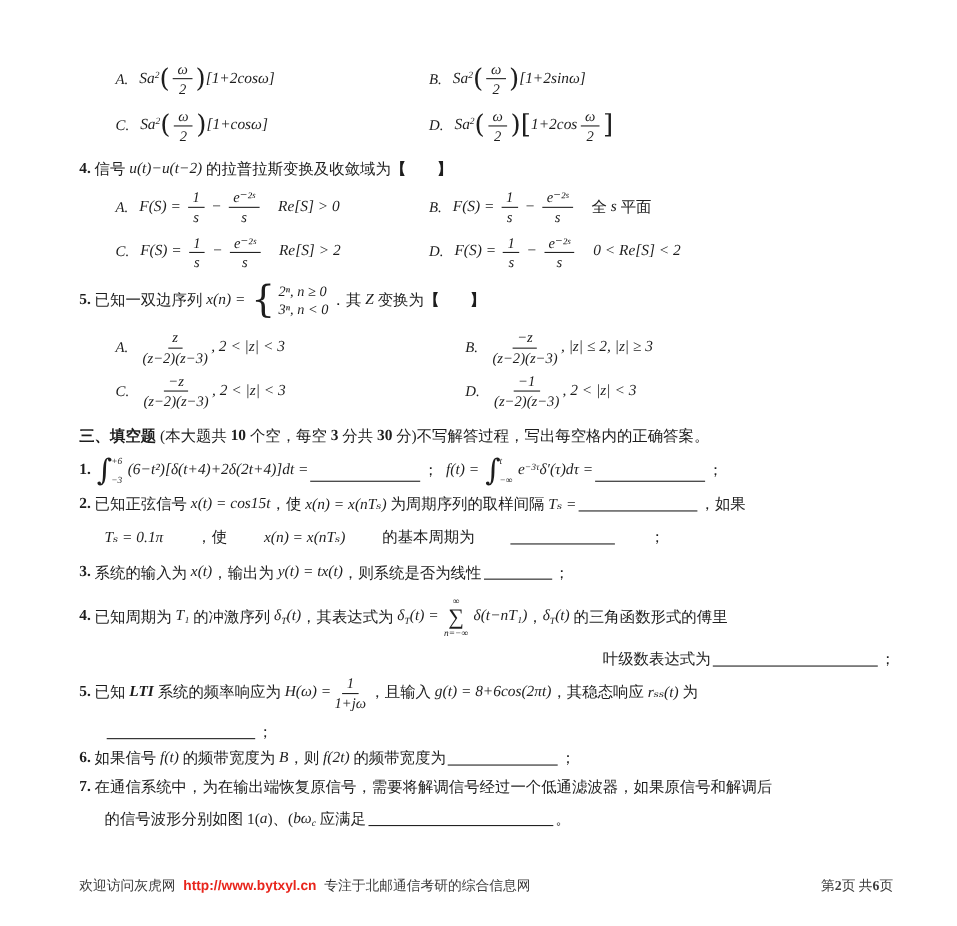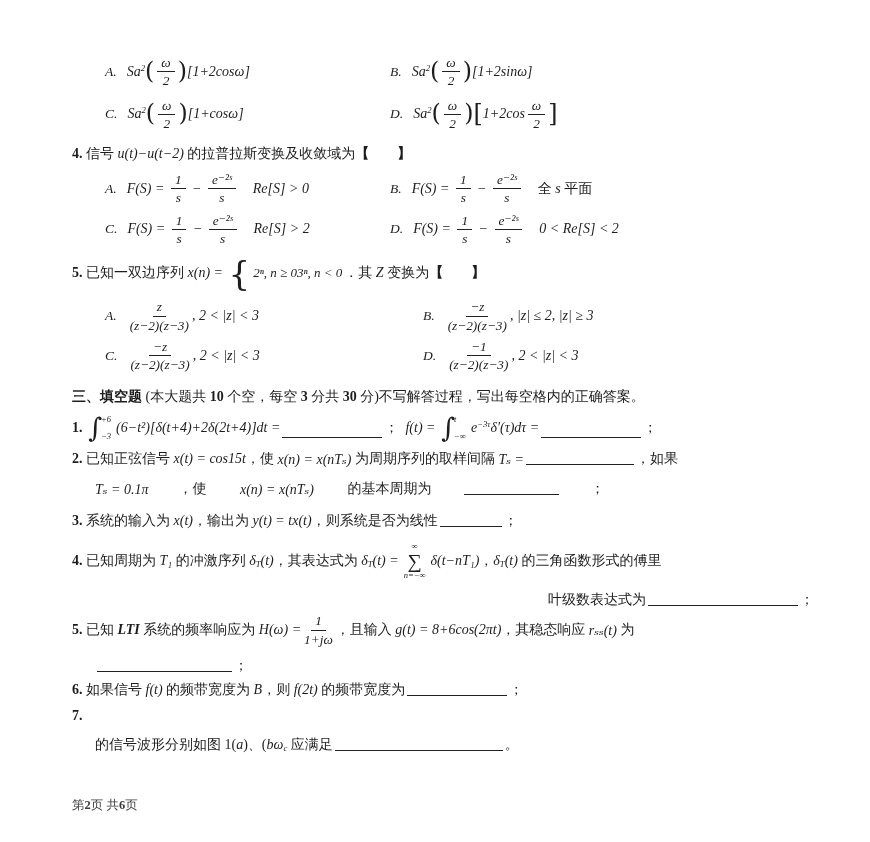--- a/index.html
+++ b/index.html
@@ -13,21 +13,21 @@
   .m{font-style:italic;}
   .bd{font-weight:700;}
   .sup{position:relative;top:-0.45em;font-size:0.62em;font-style:italic;}
   .subs{position:relative;top:0.35em;font-size:0.62em;font-style:italic;}
   .paren{font-size:1.7em;line-height:1;font-weight:400;font-family:"DejaVu Serif",serif;}
   .frac{display:flex;flex-direction:column;align-items:center;line-height:1.15;margin:0 3px;font-size:0.95em;font-style:italic;}
   .frac .num{padding:0 4px 1px;border-bottom:1px solid #222;}
   .frac .den{padding-top:1px;}
   .cases{display:flex;align-items:center;margin:0 2px;}
   .cases .brace{font-size:34px;line-height:1;margin-right:3px;font-family:"DejaVu Serif",serif;font-weight:400;}
-  .cases .ccol{display:flex;flex-direction:row;line-height:1.25;font-size:0.93em;font-style:italic;}
+  .cases .ccol{display:flex;flex-direction:column;line-height:1.25;font-size:0.93em;font-style:italic;}
   .bigop{display:flex;flex-direction:column;align-items:center;line-height:1;margin:0 5px;}
   .bigop .op{font-size:20px;}
   .bigop .lim{font-size:8.5px;font-style:italic;}
   .intg{display:flex;align-items:center;margin:0 2px;}
   .intg .isym{font-size:27px;line-height:1;font-family:"DejaVu Serif",serif;}
   .intg .icol{display:flex;flex-direction:column;justify-content:space-between;height:25px;margin:0 3px 0 -1px;}
   .intg .ilim{font-size:8.5px;font-style:italic;line-height:1;}
   .blank{border-bottom:1px solid #222;height:13px;align-self:flex-end;margin:0 2px 3px 2px;display:inline-block;}
   .hsp{display:inline-block;}
   .optrow{display:flex;margin-left:33px;}
@@ -124,20 +124,25 @@
   <div class="line" style="margin-top:14px;"><span class="tk bd">3. </span><span class="tk">系统的输入为 </span><span class="tk m">x(t)</span><span class="tk">，输出为 </span><span class="tk m">y(t) = tx(t)</span><span class="tk">，则系统是否为线性</span><span class="blank" style="width: 62px;"></span><span class="tk">；</span></div>
 
   <div class="line" style="margin-top:12px;"><span class="tk bd">4. </span><span class="tk">已知周期为 </span><span class="tk m">T₁</span><span class="tk"> 的冲激序列 </span><span class="tk m">δ</span><span class="subs">T</span><span class="tk m">(t)</span><span class="tk">，其表达式为 </span><span class="tk m">δ</span><span class="subs">T</span><span class="tk m">(t) =</span><span class="bigop"><span class="lim">∞</span><span class="op">∑</span><span class="lim">n=−∞</span></span><span class="tk m">δ(t−nT₁)</span><span class="tk">，</span><span class="tk m">δ</span><span class="subs">T</span><span class="tk m">(t)</span><span class="tk"> 的三角函数形式的傅里</span></div>
   <div class="line indent" style="margin-top:12px;justify-content:flex-end;"><span class="tk">叶级数表达式为</span><span class="blank" style="width: 150px;"></span><span class="tk">；</span></div>
 
   <div class="line" style="margin-top:4px;"><span class="tk bd">5. </span><span class="tk">已知 </span><span class="tk m bd">LTI</span><span class="tk"> 系统的频率响应为 </span><span class="tk m">H(ω) =</span><span class="frac"><span class="num">1</span><span class="den">1+jω</span></span><span class="tk">，且输入 </span><span class="tk m">g(t) = 8+6cos(2πt)</span><span class="tk">，其稳态响应 </span><span class="tk m">rₛₛ(t)</span><span class="tk"> 为</span></div>
   <div class="line indent" style="margin-top:10px;"><span class="blank" style="width: 135px;"></span><span class="tk">；</span></div>
 
   <div class="line" style="margin-top:6px;"><span class="tk bd">6. </span><span class="tk">如果信号 </span><span class="tk m">f(t)</span><span class="tk"> 的频带宽度为 </span><span class="tk m">B</span><span class="tk">，则 </span><span class="tk m">f(2t)</span><span class="tk"> 的频带宽度为</span><span class="blank" style="width: 100px;"></span><span class="tk">；</span></div>
 
-  <div class="line" style="margin-top:8px;"><span class="tk bd">7. </span></div>
+  <div class="line" style="margin-top:8px;"><span class="tk bd">7. </span><span class="tk">在通信系统中，为在输出端恢复原信号，需要将解调信号经过一个低通滤波器，如果原信号和解调后</span></div>
   <div class="line indent" style="margin-top:11px;"><span class="tk">的信号波形分别如图 1(</span><span class="tk m">a</span><span class="tk">)、(</span><span class="tk m">b</span><span class="tk m">ω</span><span class="subs">c</span><span class="tk"> 应满足</span><span class="blank" style="width: 168px;"></span><span class="tk">。</span></div>
 
 </div>
 
 <div class="footer">
+  <div>
+    <span>欢迎访问灰虎网</span>
+    <a href="#" class="url">http://www.bytxyl.cn</a>
+    <span>专注于北邮通信考研的综合信息网</span>
+  </div>
   <div class="right"><span class="tk">第</span><span class="tk bd">2</span><span class="tk">页 共</span><span class="tk bd">6</span><span class="tk">页</span></div>
 </div>
 
 </body></html>

